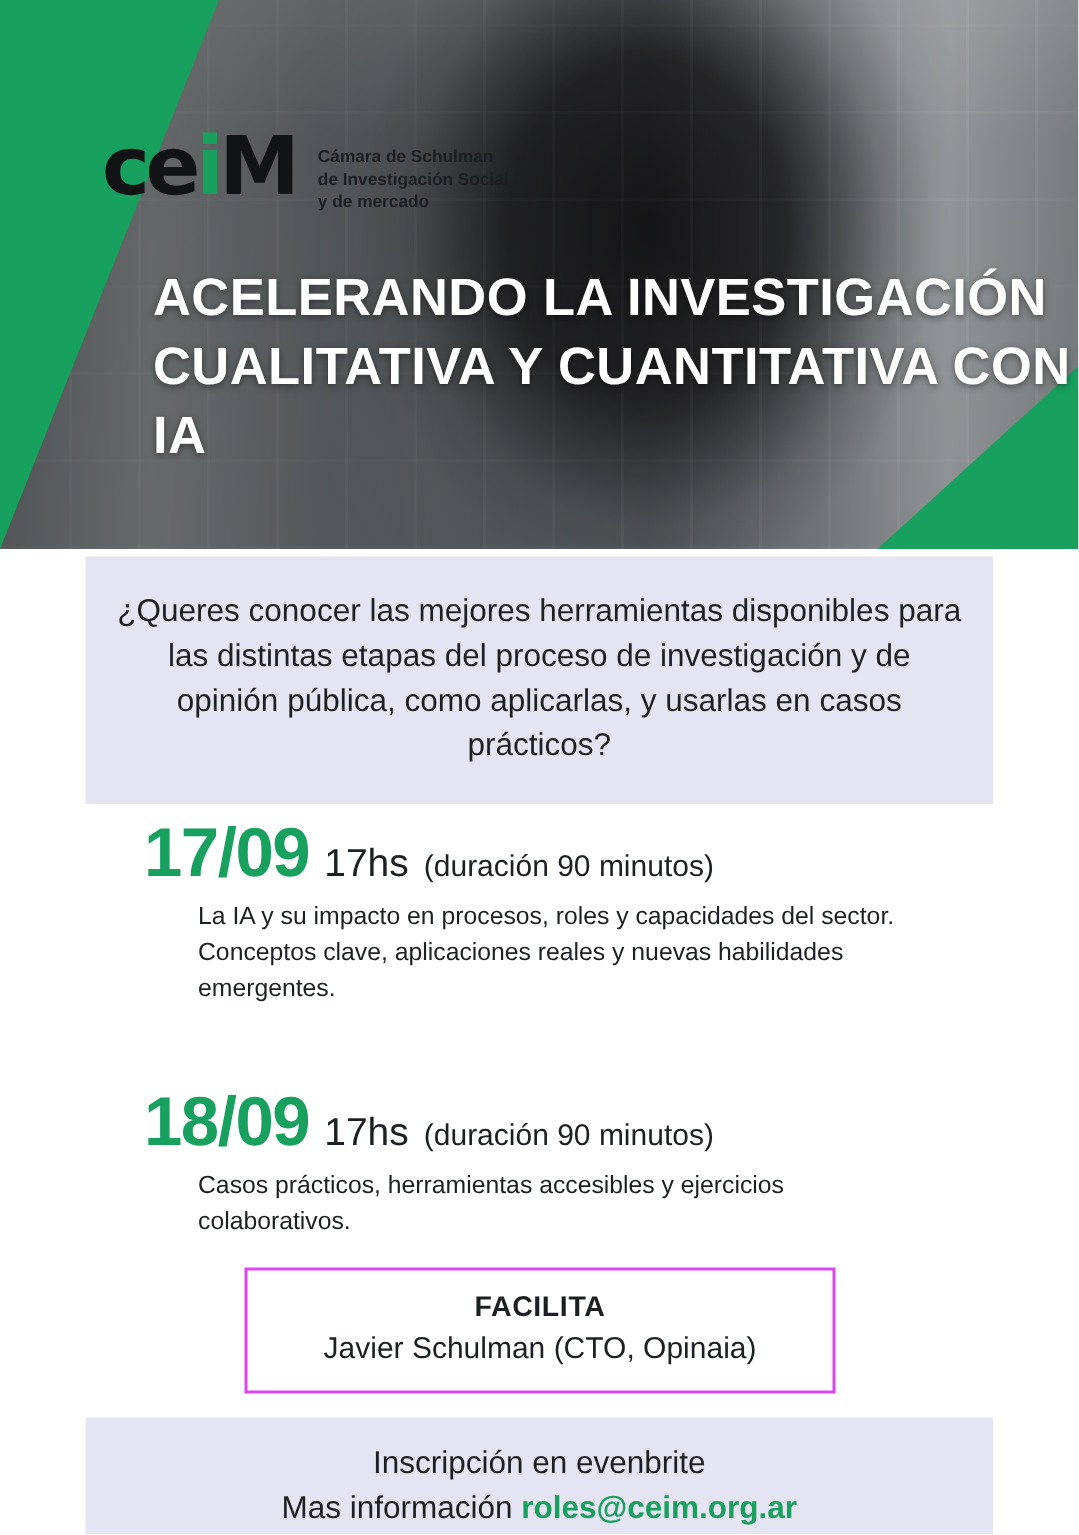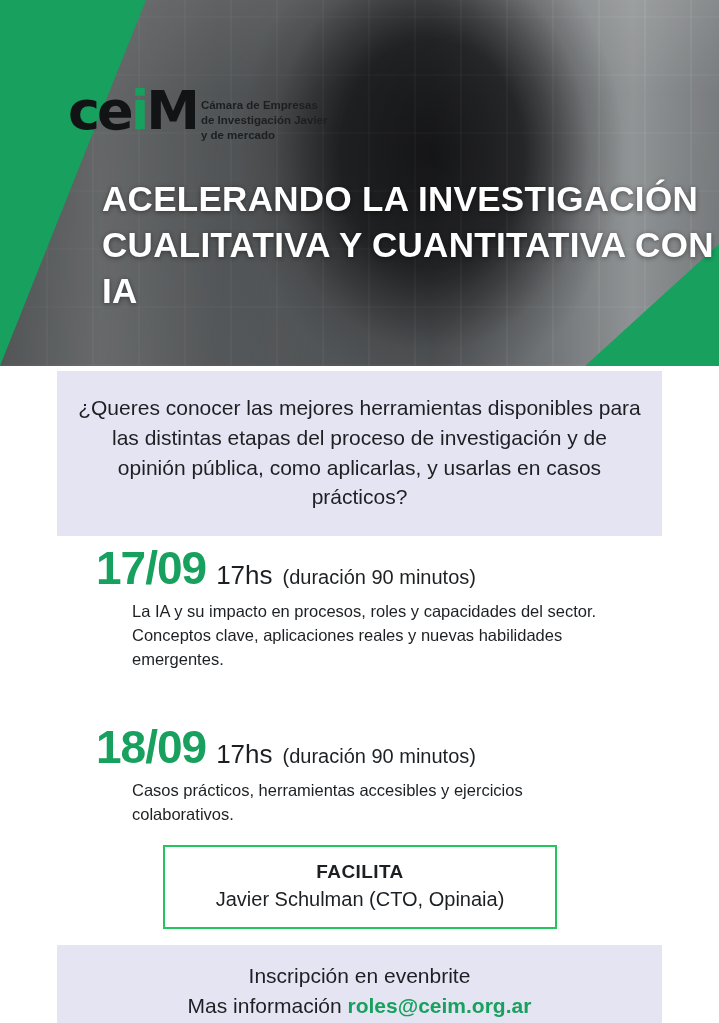--- a/index.html
+++ b/index.html
@@ -65,21 +65,21 @@
     width: 0; height: 0;
     border-right: 134px solid #17a05e;
     border-top: 122px solid transparent;
   }
   
   .logo-block {
     position: absolute;
     left: 68px; top: 86px;
     display: flex;
     align-items: flex-start;
-    gap: 4px;
+    gap: 15px;
   }
   .logo-wordmark {
     font-family: "DejaVu Sans", sans-serif;
     font-weight: 700;
     font-size: 54px;
     letter-spacing: -3px;
     line-height: .92;
     color: #111315;
   }
   .logo-wordmark .accent { color: #17a05e; }
@@ -151,21 +151,21 @@
     line-height: 1.45;
     color: #1d2023;
   }
   .gap-two { height: 40px; }
 
   
   .facilita {
     position: absolute;
     left: 163px; top: 845px;
     width: 394px;
-    border: 2px solid #22c55e;
+    border: 2px solid #d946ef;
     padding: 14px 10px 16px;
     text-align: center;
     color: #1d2023;
   }
   .facilita-label { font-size: 19px; font-weight: 700; letter-spacing: .4px; }
   .facilita-name { font-size: 20px; margin-top: 5px; }
 
   
   .footer {
     position: absolute;
@@ -187,21 +187,21 @@
 <div class="poster">
 
   <div class="hero">
     <div class="hero-photo"></div>
     <div class="hero-dark-veil"></div>
     <div class="tri-left"></div>
     <div class="tri-right"></div>
 
     <div class="logo-block">
       <div class="logo-wordmark"><span>ce</span><span class="accent">i</span><span>M</span></div>
-      <div class="logo-sub">Cámara de Empresas de Investigación Javier y de mercado</div>
+      <div class="logo-sub">Cámara de Schulman de Investigación Social y de mercado</div>
     </div>
 
     <div class="hero-title">ACELERANDO LA INVESTIGACIÓN CUALITATIVA Y CUANTITATIVA CON IA</div>
   </div>
 
   <div class="intro">¿Queres conocer las mejores herramientas disponibles para las distintas etapas del proceso de investigación y de opinión pública, como aplicarlas, y usarlas en casos prácticos?</div>
 
   <div class="sessions">
 
     <div class="session">

